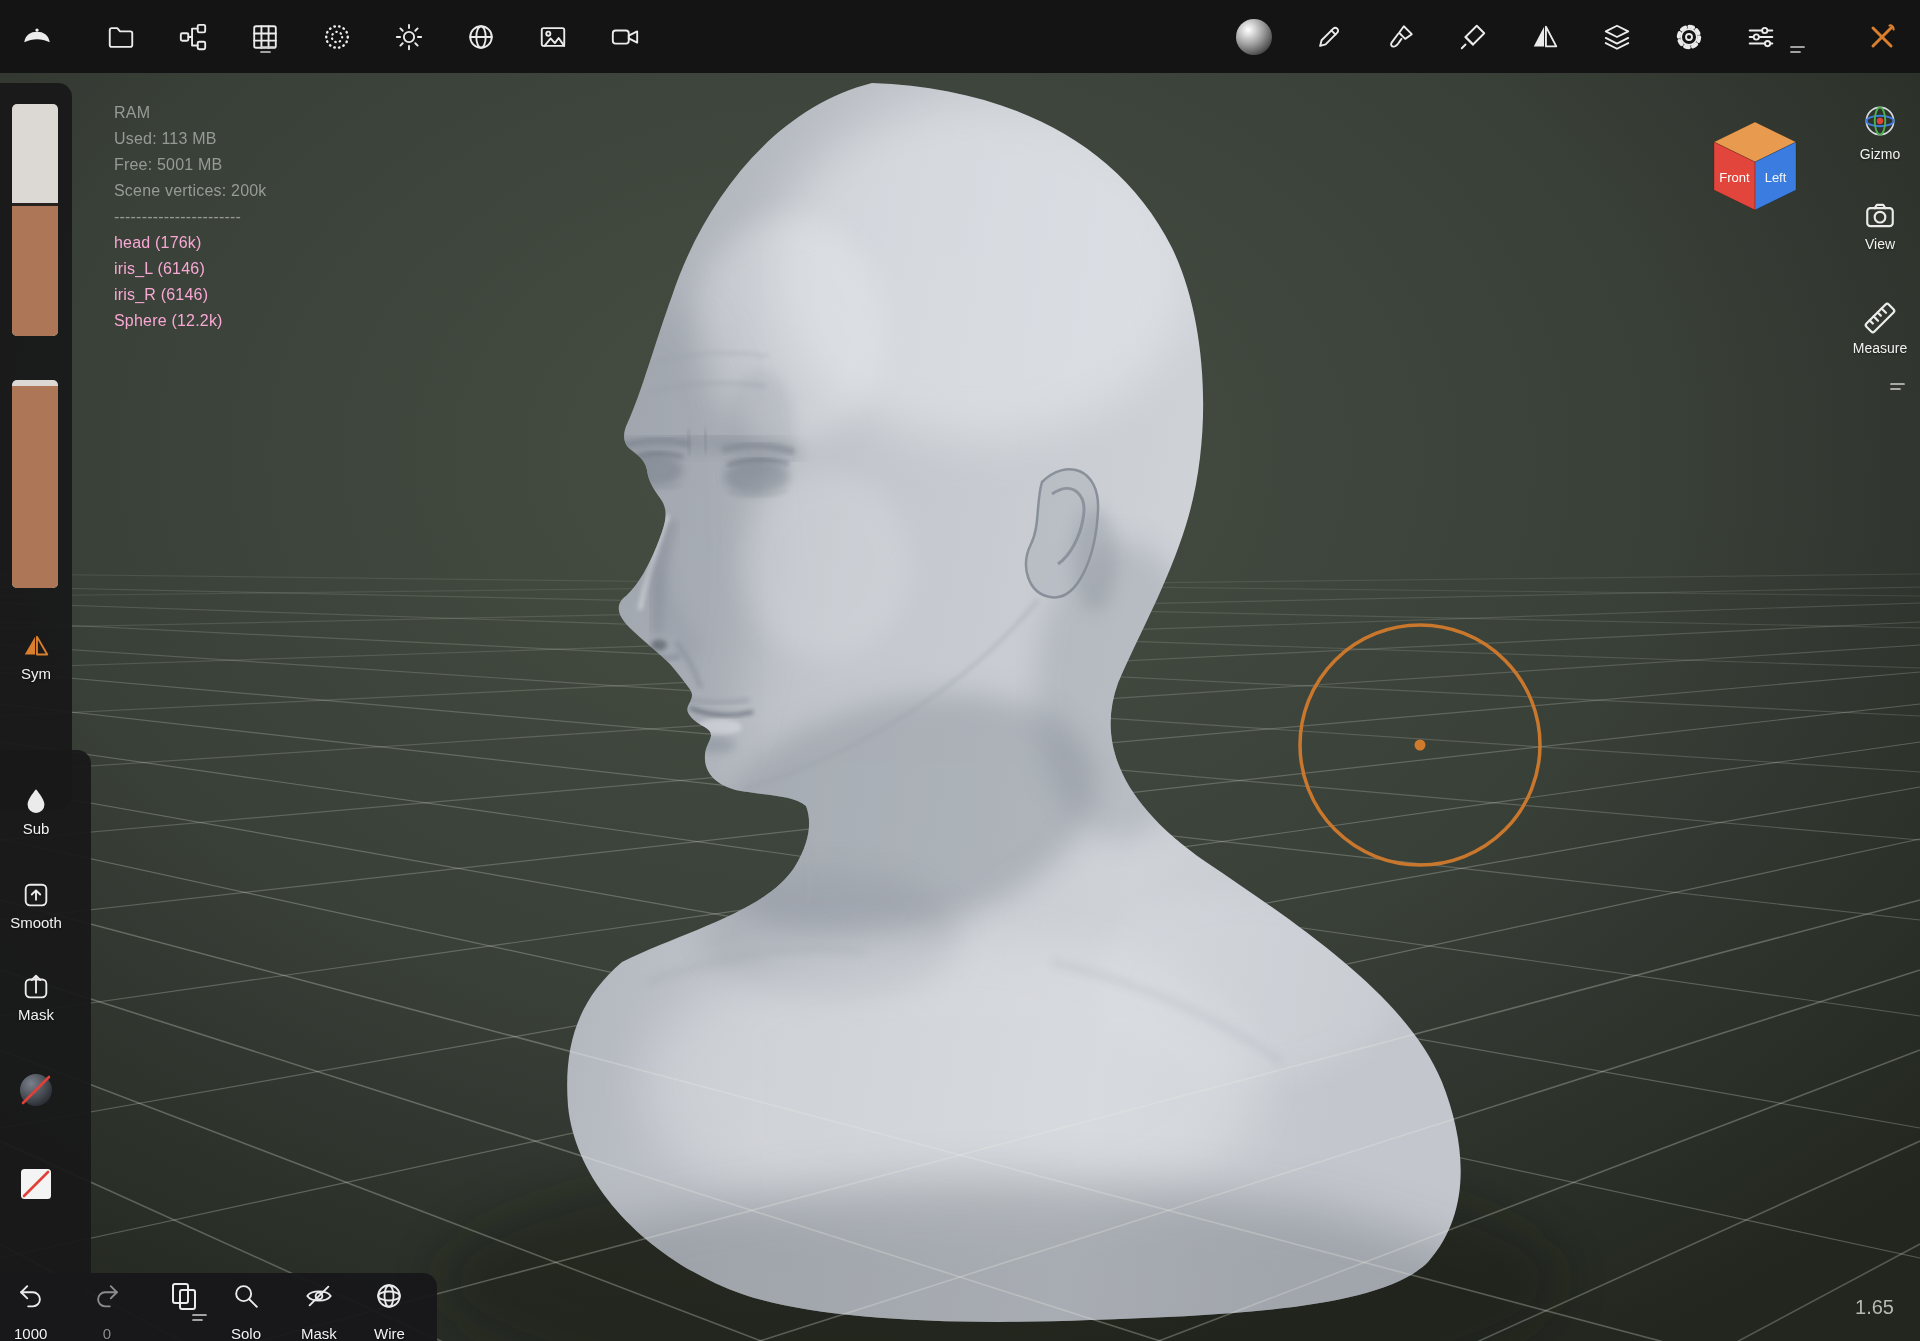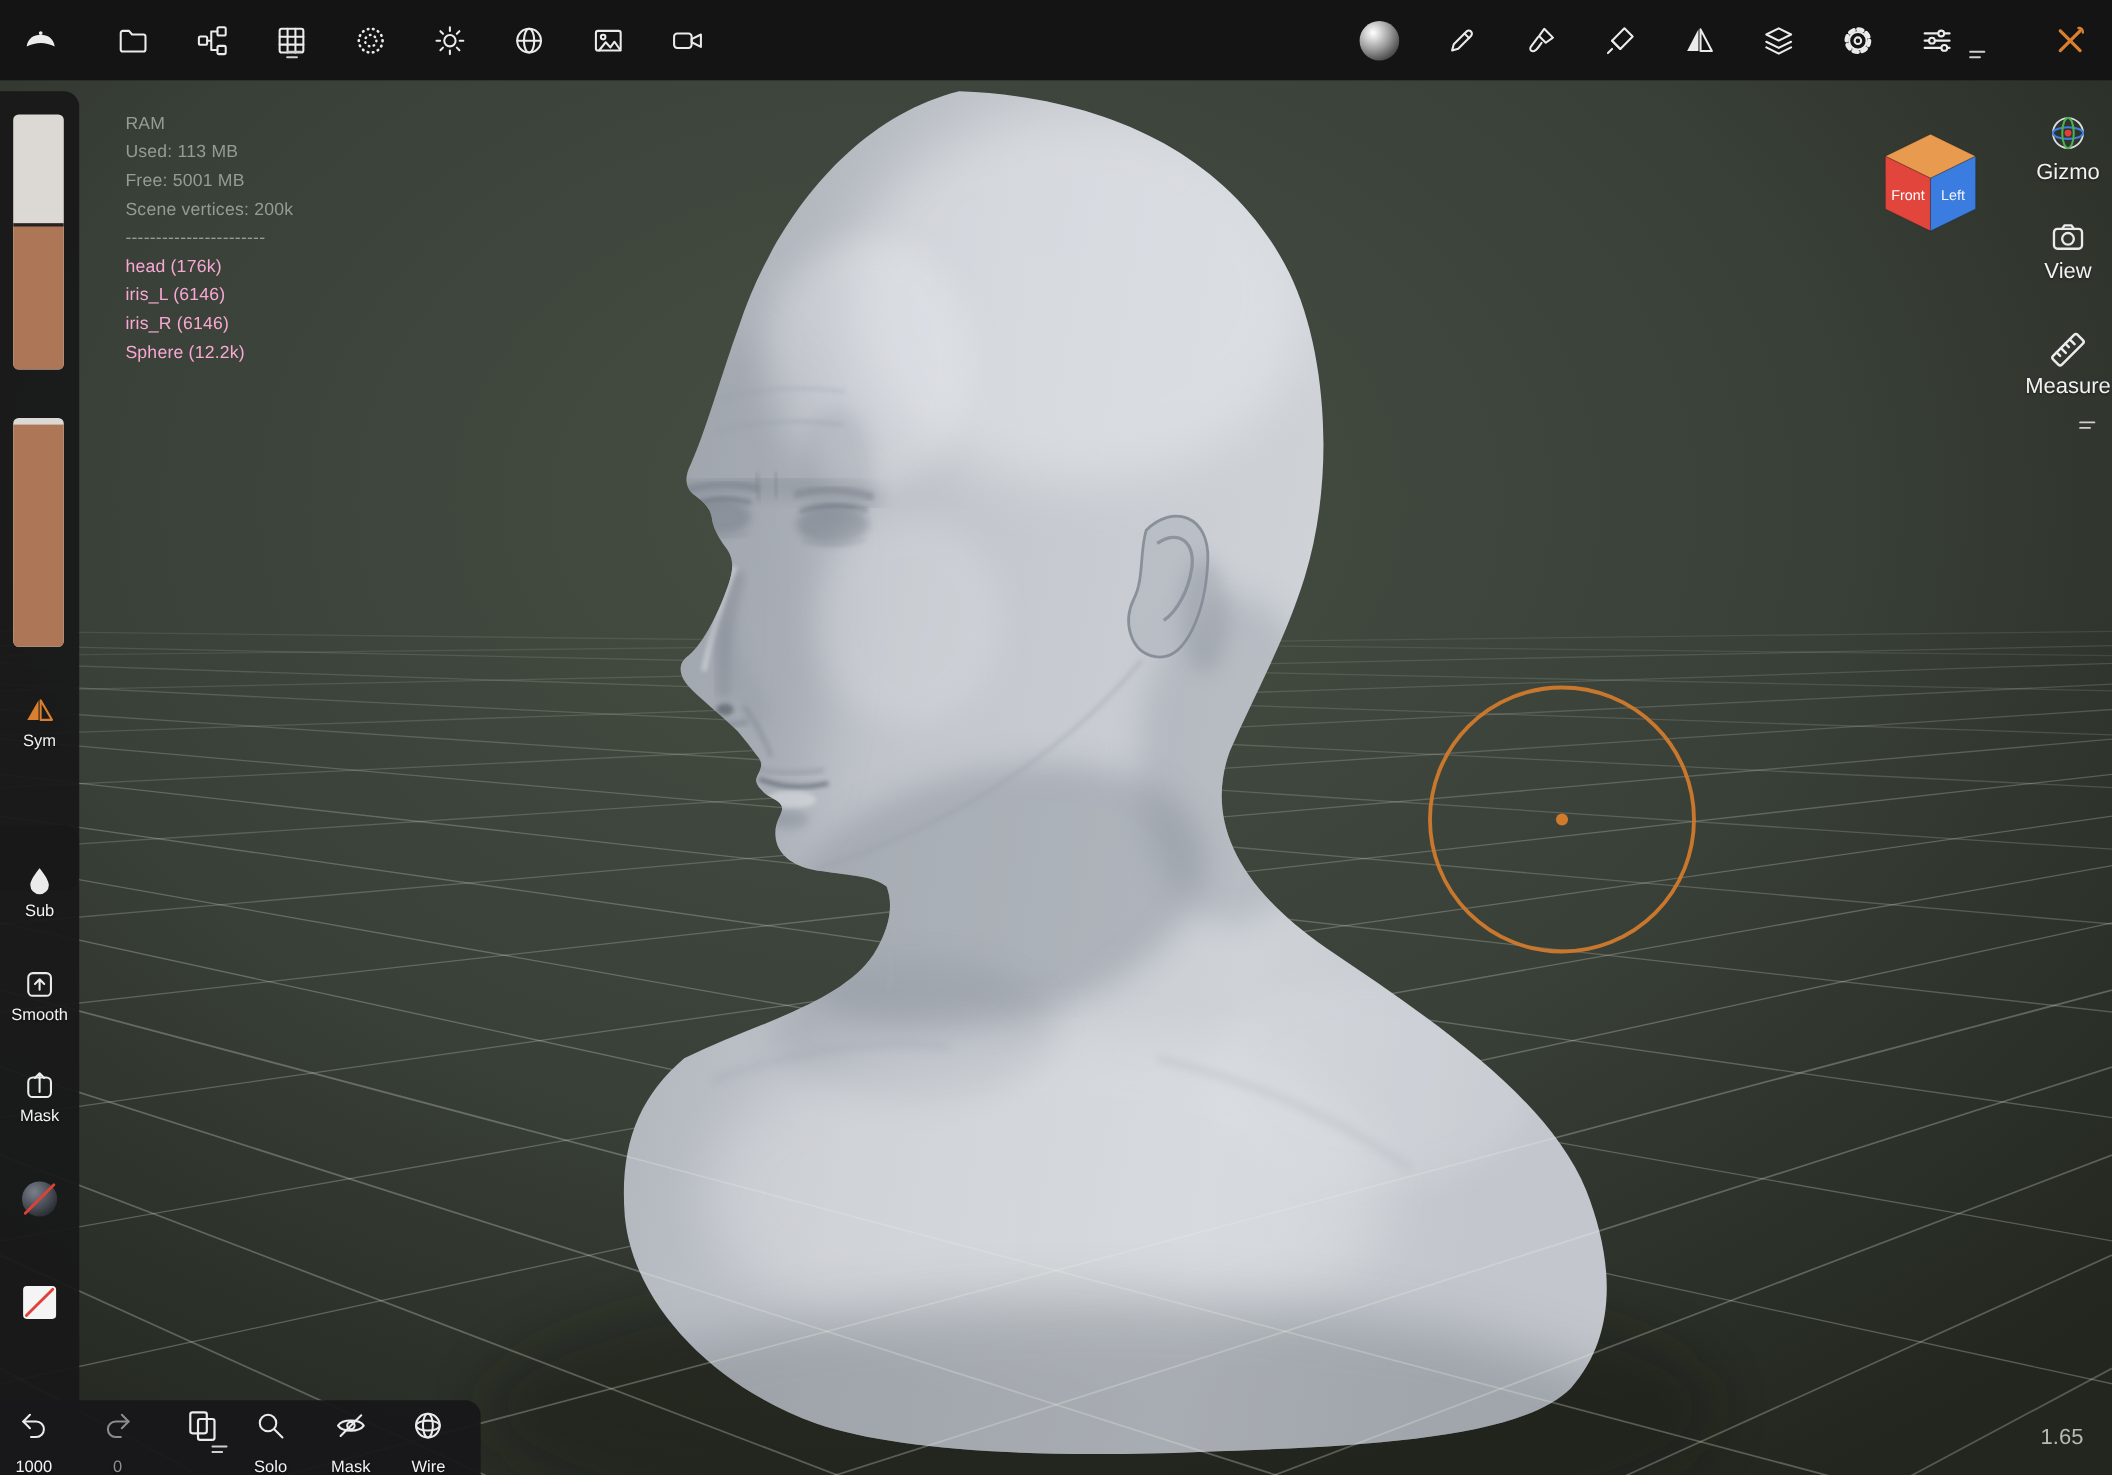--- a/index.html
+++ b/index.html
@@ -19,41 +19,41 @@
     stroke:#ebebeb;stroke-width:2;fill:none;stroke-linecap:round;stroke-linejoin:round;}
   .matcap{width:36px;height:36px;border-radius:50%;
     background:radial-gradient(circle at 34% 30%, #ffffff 0%, #d9d9d9 18%, #9b9b9b 45%, #4e4e4e 75%, #2a2a2a 100%);}
   .logo-m{margin-right:10px;}
   .wrench-m{margin-left:48px;}
   .mini{position:absolute;z-index:25;}
 
   
   .lpanel1{position:absolute;left:0;top:83px;width:72px;height:727px;background:rgba(24,24,26,.94);
     border-radius:0 14px 14px 0;z-index:10;}
-  .lpanel2{position:absolute;left:0;top:750px;width:72px;height:542px;background:rgba(24,24,26,.94);
+  .lpanel2{position:absolute;left:0;top:750px;width:91px;height:542px;background:rgba(24,24,26,.94);
     border-radius:0 14px 14px 0;z-index:10;}
   .slider{position:absolute;left:12px;width:46px;border-radius:5px;overflow:hidden;cursor:pointer;}
   .s1{top:21px;height:232px;background:#dcd8d3;}
   .s1 .fill{position:absolute;left:0;bottom:0;width:100%;height:56%;background:#ad7757;border-top:3px solid rgba(24,24,26,.9);}
   .s2{top:297px;height:208px;background:#dcd8d3;}
   .s2 .fill{position:absolute;left:0;bottom:0;width:100%;height:97%;background:#ad7757;}
   .ptool{position:absolute;left:0;width:72px;display:flex;flex-direction:column;align-items:center;cursor:pointer;background:none;border:none;padding:0;}
   .ptool .lbl, .blbl{color:#f2f2f2;font-size:15px;margin-top:4px;text-shadow:0 1px 2px rgba(0,0,0,.5);}
 
   
   .bbar{position:absolute;left:0;top:1273px;width:437px;height:68px;background:rgba(24,24,26,.96);
     border-radius:0 14px 0 0;z-index:10;}
   .bitem{position:absolute;top:8px;display:flex;flex-direction:column;align-items:center;background:none;border:none;padding:0;cursor:pointer;}
   .bitem .blbl{margin-top:14px;font-size:15px;}
   .dimtxt{color:#8d8d8d!important;}
 
   
   .rpanel{position:absolute;left:1838px;top:0;width:84px;z-index:10;}
   .ritem{position:absolute;left:0;width:84px;display:flex;flex-direction:column;align-items:center;background:none;border:none;padding:0;cursor:pointer;}
-  .ritem .blbl{font-size:20px;}
+  .ritem .blbl{font-size:14px;}
 
   
   .info{position:absolute;left:114px;top:100px;z-index:15;font-size:16px;line-height:26px;letter-spacing:.2px;}
   .info .g{color:#969b95;}
   .info .w{color:#f9a8d4;}
   .navcube{position:absolute;left:1700px;top:108px;z-index:12;cursor:pointer;}
   .zoom{position:absolute;right:26px;top:1296px;color:#b6bab2;font-size:20px;z-index:12;}
 </style>
 </head>
 <body>

